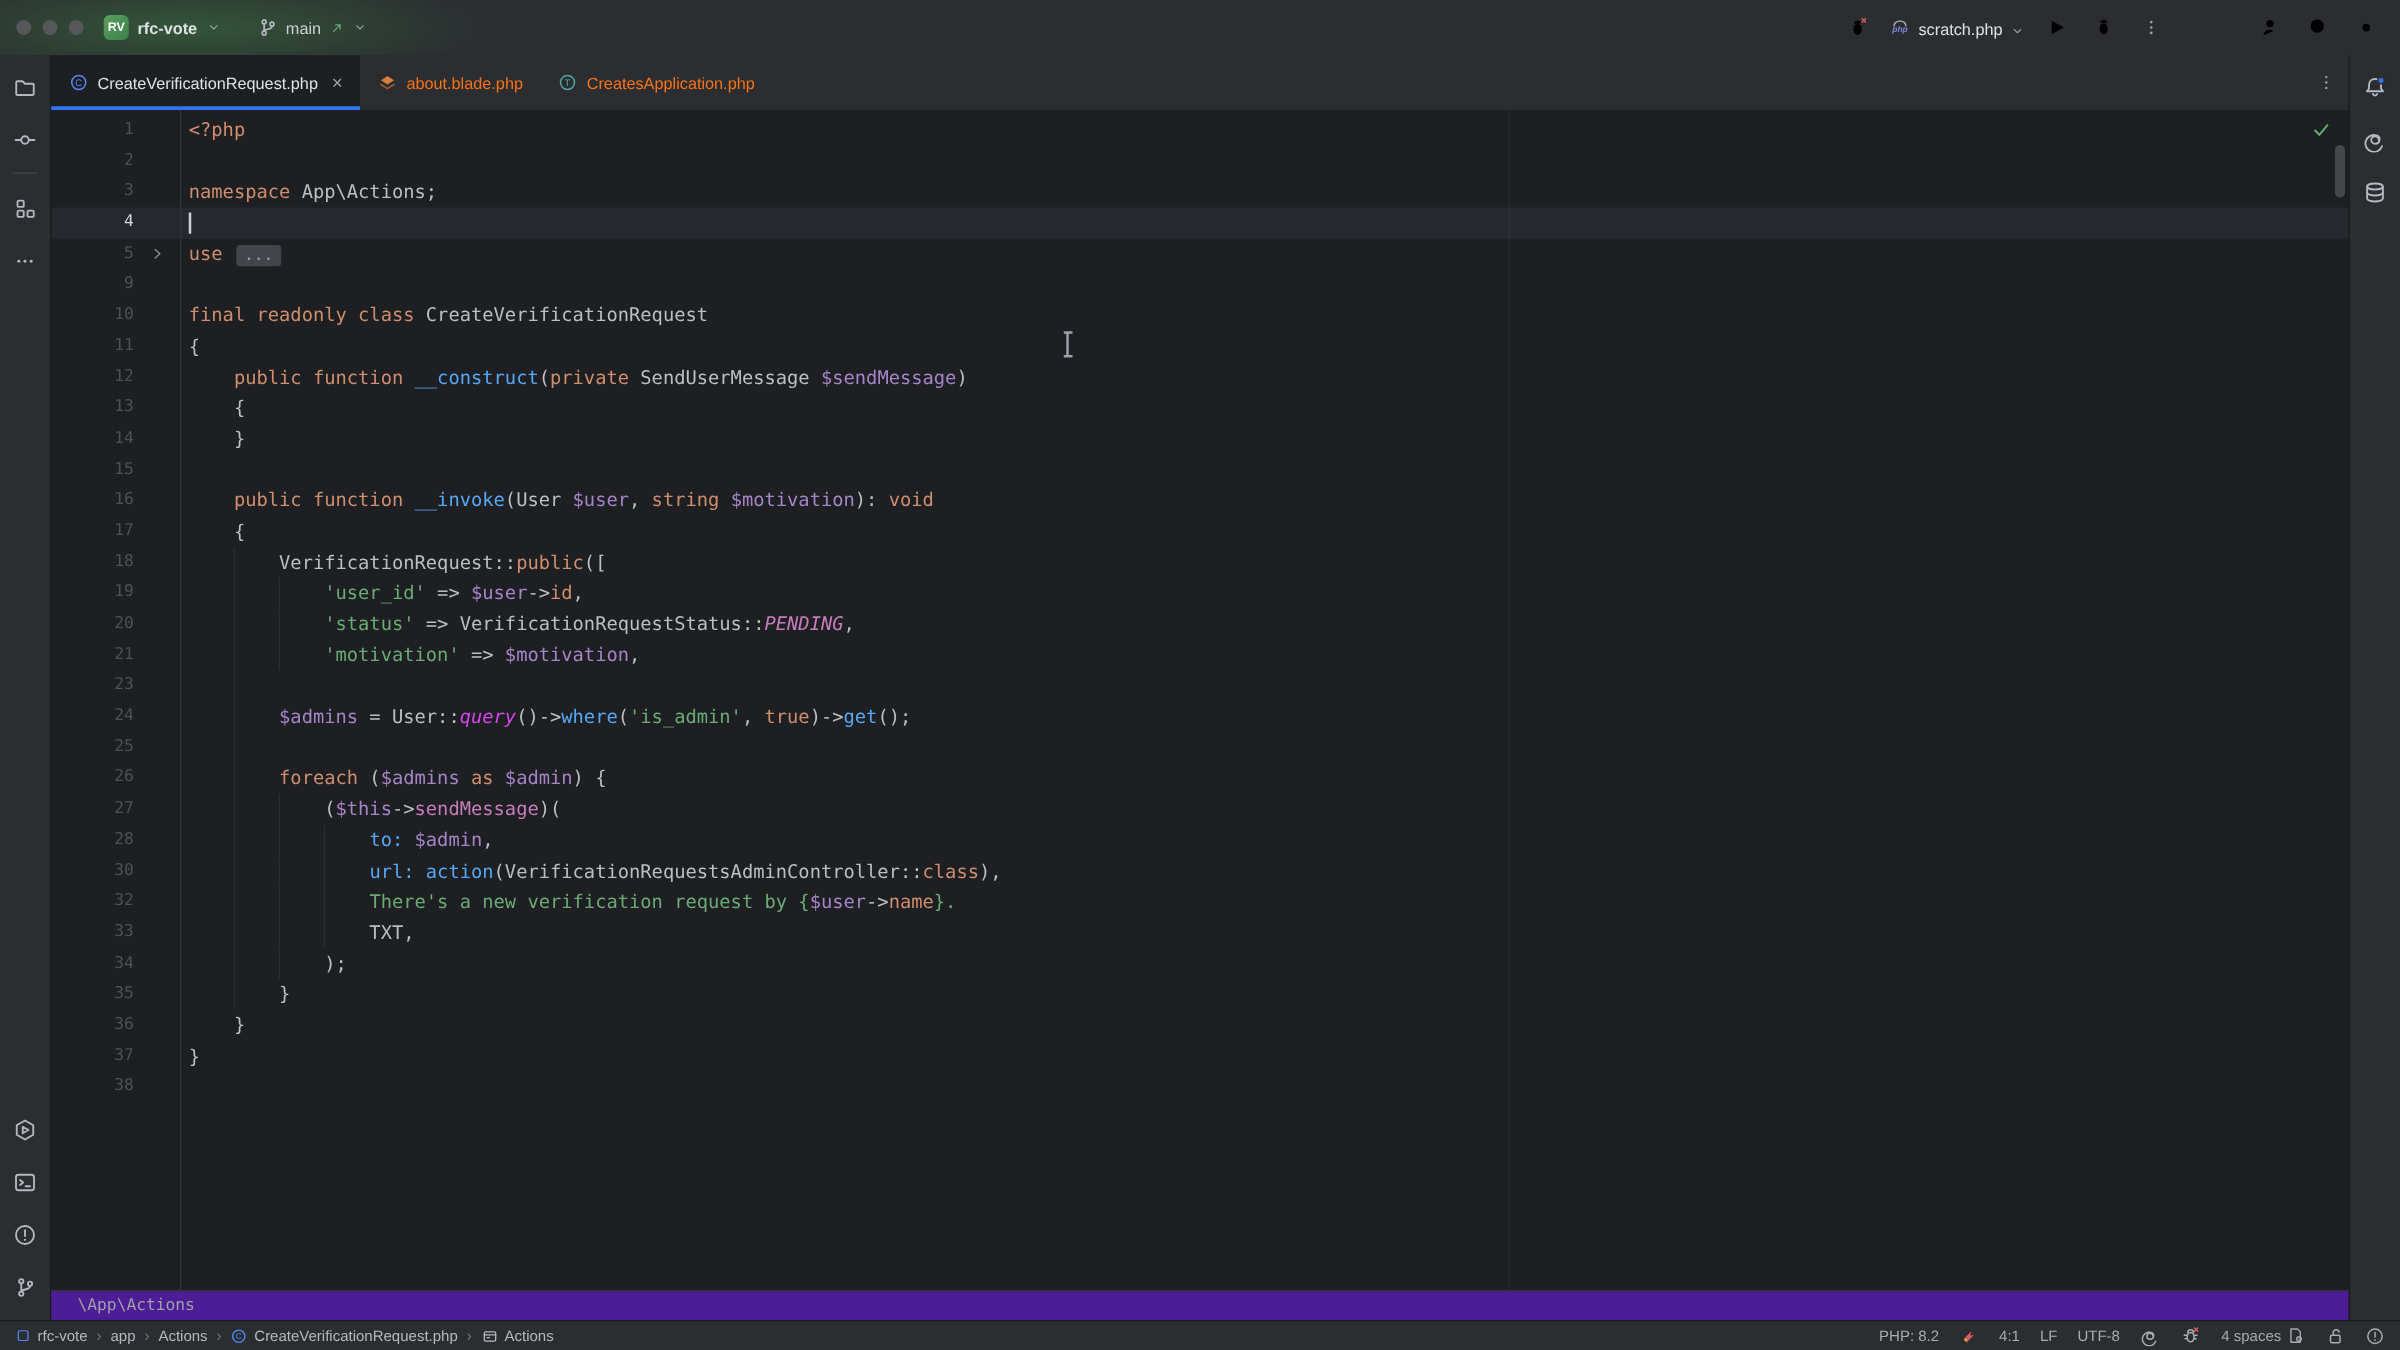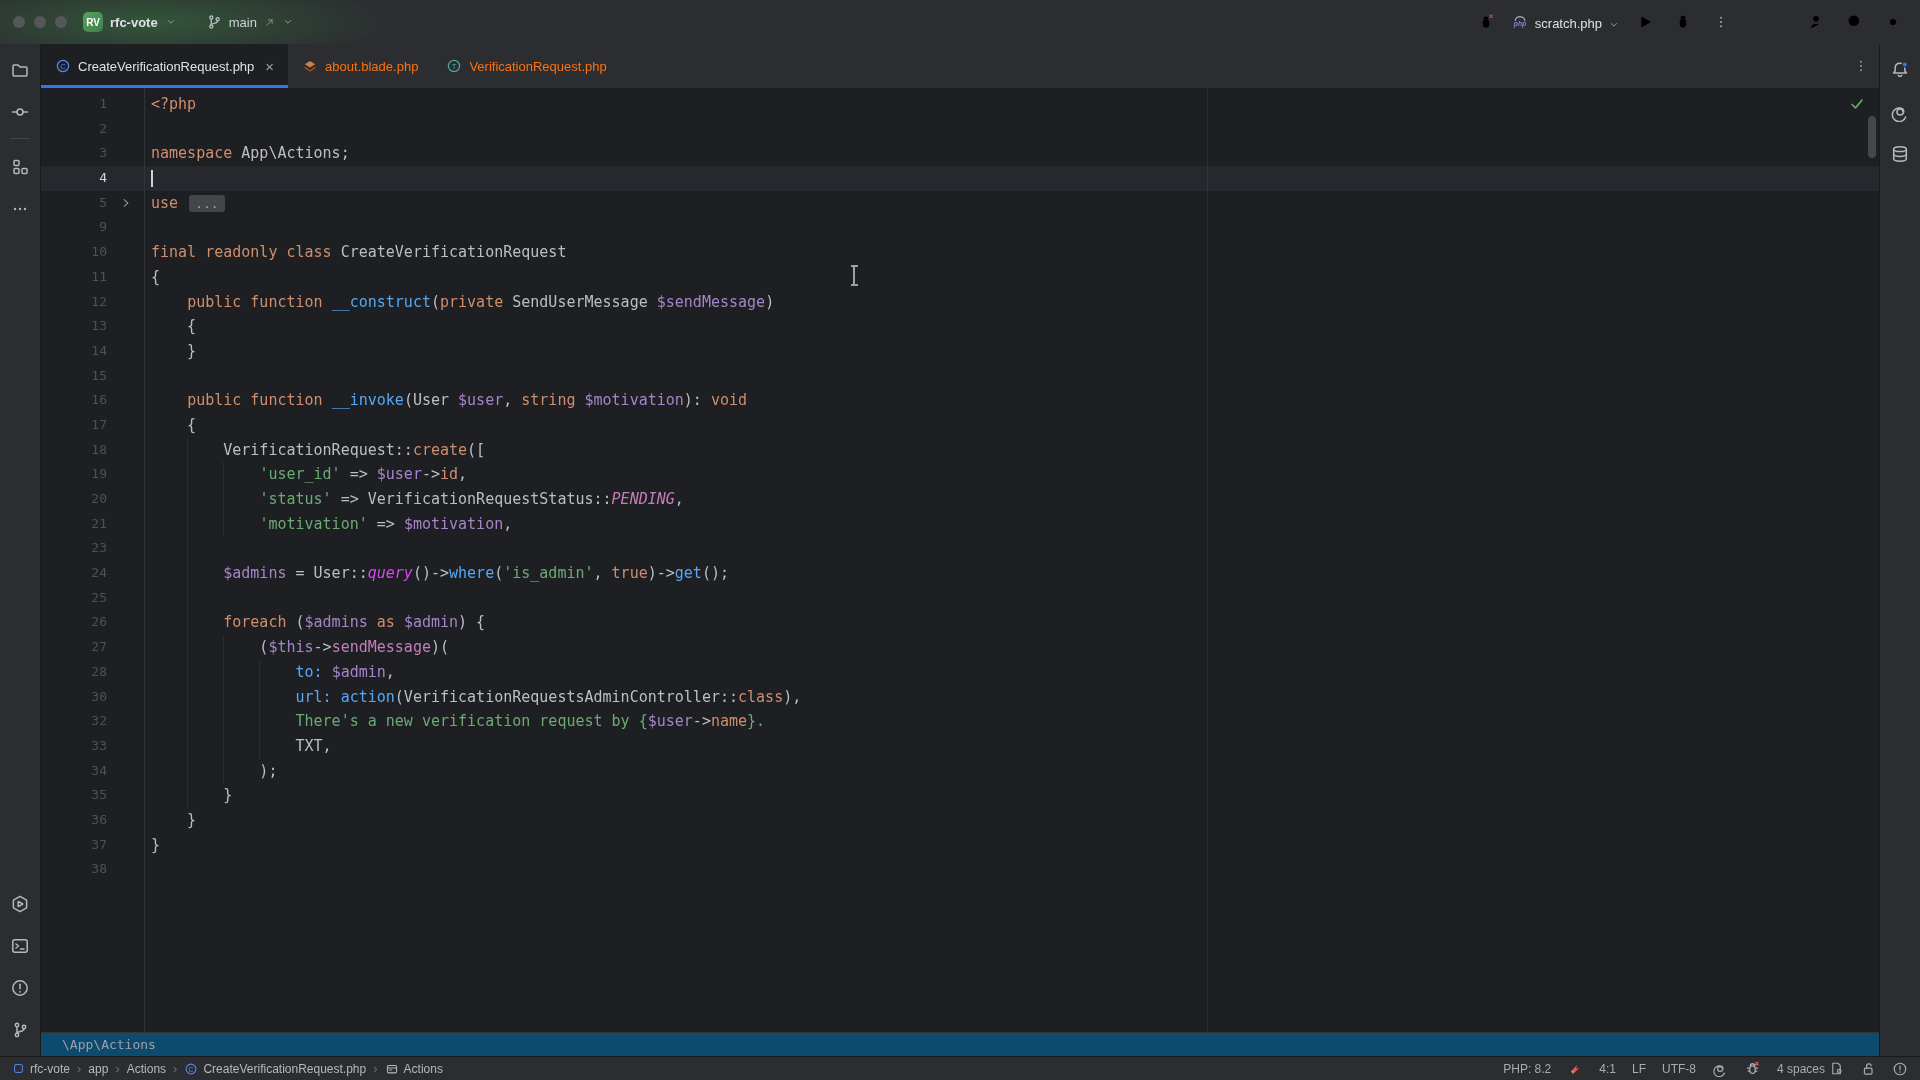--- a/index.html
+++ b/index.html
@@ -66,21 +66,21 @@
   .t-s{color:#6AAB73}.t-v{color:#A684C8}.t-prop{color:#C77DBB}.t-cst{color:#C77DBB;font-style:italic}
   .t-fld{color:#CF8E6D}
   .t-chip{background:#43454A;color:#9DA0A8;border-radius:3px;padding:1px 6px;margin-left:2px;font-size:13px;}
   .echeck{position:absolute;top:7px;right:13px;}
   .sthumb{position:absolute;top:28px;right:3px;width:8px;height:42px;background:#45474B;border-radius:4px;}
   .ibeam{position:absolute;left:812px;top:178px;width:2px;height:19px;background:#9DA0A8;}
   .ibeam::before,.ibeam::after{content:'';position:absolute;left:-2.5px;width:7px;height:1.6px;background:#9DA0A8;}
   .ibeam::before{top:-1px}.ibeam::after{bottom:-1px}
 
   
-  .ctx{height:24px;background:#0c4a6e;border-top:1px solid #313438;display:flex;align-items:center;
+  .ctx{height:24px;background:#4c1d95;border-top:1px solid #313438;display:flex;align-items:center;
        padding-left:21px;font-family:"DejaVu Sans Mono",monospace;font-size:13px;color:#9DA0A8;box-sizing:border-box;}
 
   
   .foot{height:24px;background:#2B2D30;border-top:1px solid #1A1B1E;display:flex;align-items:center;
         padding:0 12px;font-size:12px;color:#B4B8BF;box-sizing:border-box;}
   .crumbs{display:flex;align-items:center;gap:7px;}
   .crumb{display:flex;align-items:center;gap:5px;color:#B4B8BF;}
   .csep{color:#6F737A;font-size:13px;}
   .fright{margin-left:auto;display:flex;align-items:center;gap:16px;color:#A8ABB2;}
   .fitem{display:flex;align-items:center;gap:4px;}
@@ -288,21 +288,21 @@
             </span>
           <span>about.blade.php</span>
         </div>
         <div class="tab">
           <span class="ic">
             <svg width="16" height="16" viewBox="0 0 20 20">
                 <circle cx="10" cy="10" r="7" style="stroke:#4FA9A0"></circle>
                 <text x="10" y="13.6" font-size="9.5" text-anchor="middle" style="fill:#4FA9A0;stroke:none">T</text>
               </svg>
             </span>
-          <span>VerificationRequest.php</span>
+          <span>CreatesApplication.php</span>
         </div>
         <span class="tabmore">
           <svg width="16" height="16" viewBox="0 0 20 20">
               <circle cx="10" cy="4.6" r="1.2" style="fill:currentColor;stroke:none"></circle>
               <circle cx="10" cy="10" r="1.2" style="fill:currentColor;stroke:none"></circle>
               <circle cx="10" cy="15.4" r="1.2" style="fill:currentColor;stroke:none"></circle>
             </svg>
           </span>
       </div>
 
@@ -378,21 +378,21 @@
               <span class="code"><span class="t-d">    </span><span class="t-kw">public function</span><span class="t-d"> </span><span class="t-fn">__invoke</span><span class="t-d">(User </span><span class="t-v">$user</span><span class="t-d">, </span><span class="t-kw">string</span><span class="t-d"> </span><span class="t-v">$motivation</span><span class="t-d">): </span><span class="t-kw">void</span></span>
             </div>
             <div class="crow">
               <span class="ln">17</span>
               <span class="foldc"></span>
               <span class="code"><span class="t-d">    {</span></span>
             </div>
             <div class="crow">
               <span class="ln">18</span>
               <span class="foldc"></span>
-              <span class="code"><span class="guide" style="left: 43.12px;"></span><span class="t-d">        VerificationRequest::</span><span class="t-kw">create</span><span class="t-d">([</span></span>
+              <span class="code"><span class="guide" style="left: 43.12px;"></span><span class="t-d">        VerificationRequest::</span><span class="t-kw">public</span><span class="t-d">([</span></span>
             </div>
             <div class="crow">
               <span class="ln">19</span>
               <span class="foldc"></span>
               <span class="code"><span class="guide" style="left: 43.12px;"></span><span class="guide" style="left: 79.24px;"></span><span class="t-d">            </span><span class="t-s">'user_id'</span><span class="t-d"> =&gt; </span><span class="t-v">$user</span><span class="t-d">-&gt;</span><span class="t-fld">id</span><span class="t-d">,</span></span>
             </div>
             <div class="crow">
               <span class="ln">20</span>
               <span class="foldc"></span>
               <span class="code"><span class="guide" style="left: 43.12px;"></span><span class="guide" style="left: 79.24px;"></span><span class="t-d">            </span><span class="t-s">'status'</span><span class="t-d"> =&gt; VerificationRequestStatus::</span><span class="t-cst">PENDING</span><span class="t-d">,</span></span>

